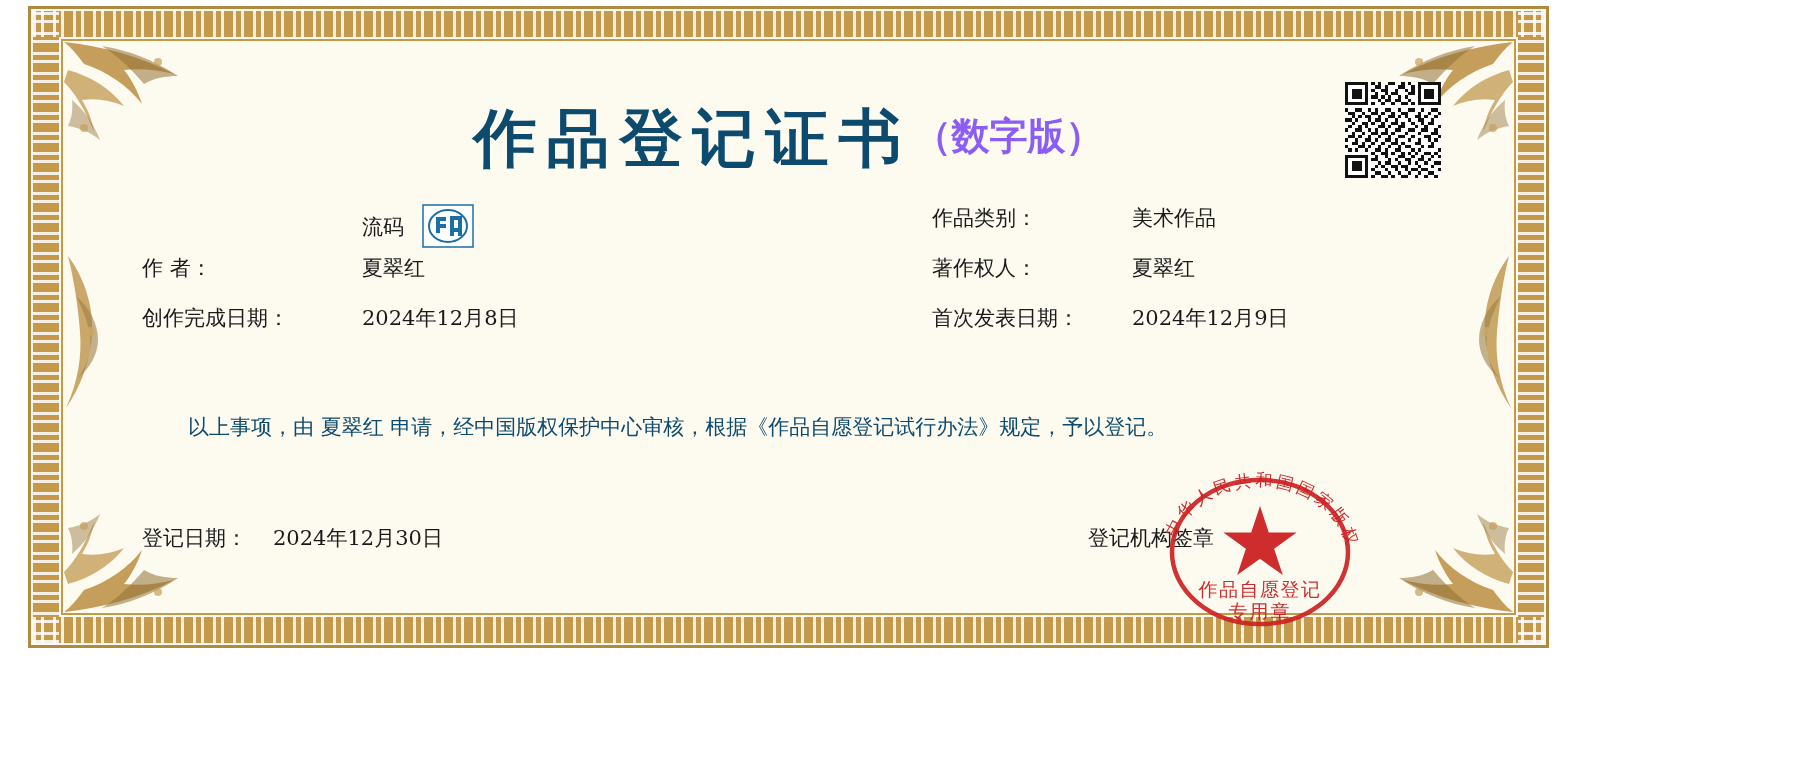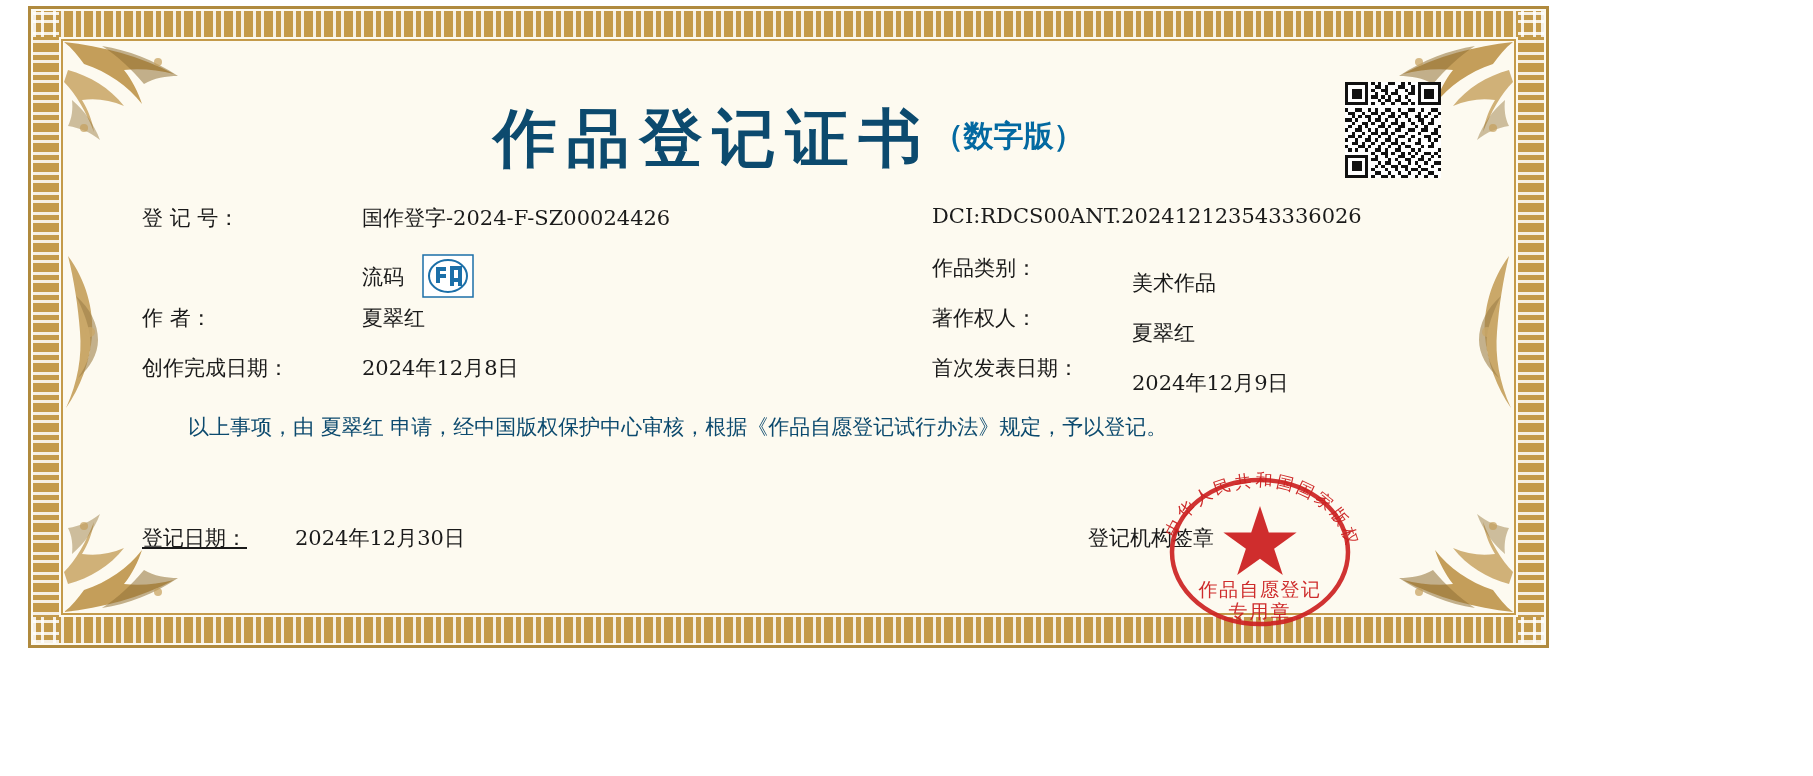--- a/index.html
+++ b/index.html
@@ -146,23 +146,23 @@
     font-size: 63px;
     font-weight: bold;
     letter-spacing: 10px;
     color: #0c4a6e;
     vertical-align: middle;
     margin-top: 18px;
   }
   .title-sub {
     display: inline-block;
     font-family: "DejaVu Serif", serif;
-    font-size: 30px;
+    font-size: 38px;
     font-weight: bold;
-    color: #0369a1;
+    color: #8b5cf6;
     vertical-align: middle;
     margin-left: 2px;
     position: relative;
     top: 6px;
   }
 
   .qr {
     position: absolute;
     right: 38px;
     top: 28px;
@@ -191,21 +191,21 @@
   }
   .value {
     display: inline-block;
     font-family: "DejaVu Serif", serif;
     font-size: 21px;
     color: #1a1a1a;
   }
   .col-left-label  { position: absolute; left: 0px;   top: 0; width: 210px; }
   .col-left-value  { position: absolute; left: 220px; top: 0; }
   .col-right-label { position: absolute; left: 790px; top: 0; }
-  .col-right-value { position: absolute; left: 990px; top: 15px; text-align: center; }
+  .col-right-value { position: absolute; left: 990px; top: 0; text-align: center; }
 
   
   .work-seal {
     display: inline-block;
     width: 52px;
     height: 44px;
     margin-left: 14px;
     vertical-align: -14px;
   }
 
@@ -220,21 +220,21 @@
     color: #0c4a6e;
     text-align: justify;
   }
   .statement .indent { display: inline-block; width: 46px; }
 
   .reg-date-row {
     position: absolute;
     left: 44px;
     top: 470px;
   }
-  .reg-date-row .label { margin-right: 44px; text-decoration: underline; }
+  .reg-date-row .label { margin-right: 22px; }
 
   .sign-label {
     position: absolute;
     left: 990px;
     top: 470px;
     font-family: "DejaVu Serif", serif;
     font-size: 21px;
     color: #1a1a1a;
   }
 
@@ -550,25 +550,20 @@
           <rect x="14" y="28" width="1" height="1"></rect>
           <rect x="17" y="28" width="2" height="1"></rect>
           <rect x="21" y="28" width="1" height="1"></rect>
           <rect x="24" y="28" width="1" height="1"></rect>
           <rect x="27" y="28" width="1" height="1"></rect>
       </g>
     </svg>
 
     <div class="fields">
 
-      <div class="row">
-        <span class="label col-left-label">登 记 号：</span>
-        <span class="value col-left-value">国作登字-2024-F-SZ00024426</span>
-        <span class="value col-right-label">DCI:RDCS00ANT.202412123543336026</span>
-      </div>
 
       <div class="row">
         <span class="col-left-value">
           <span class="value">流码</span>
           <svg class="work-seal" viewBox="0 0 52 44">
             <rect x="1" y="1" width="50" height="42" fill="#ffffff" stroke="#1b6fa8" stroke-width="1.5"></rect>
             <ellipse cx="26" cy="22" rx="19" ry="16" fill="none" stroke="#1b6fa8" stroke-width="2"></ellipse>
             <path d="M14 13 h10 v4 h-6 v3 h6 v4 h-6 v5 h-4 z" fill="#1b6fa8"></path>
             <path d="M28 12 h12 v20 h-4 v-4 h-4 v4 h-4 z M32 16 v8 h4 v-8 z" fill="#1b6fa8"></path>
           </svg>

